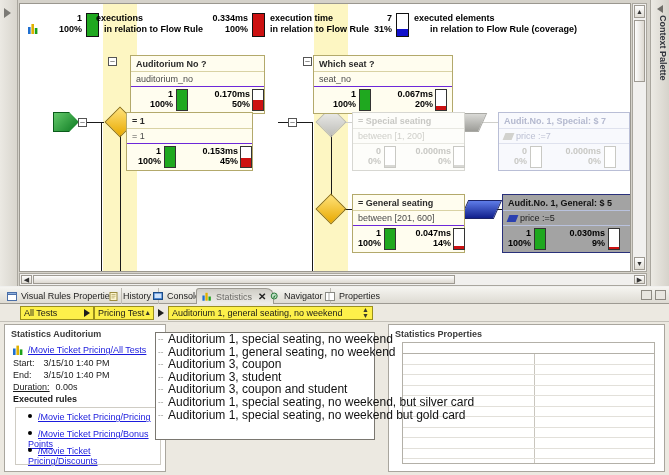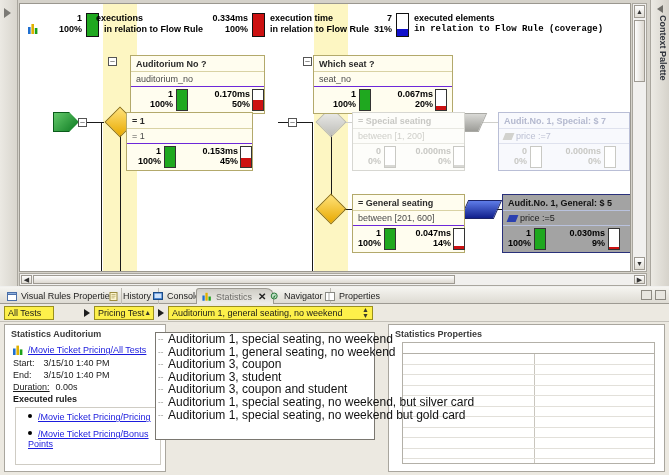--- a/index.html
+++ b/index.html
@@ -336,21 +336,21 @@
             <div class="leg-lab2" style="left:66px;">in relation to Flow Rule</div>
           </div>
 
           <div class="leg-item" style="left:336px;width:230px;">
             <div class="leg-num" style="left:0;width:28px;text-align:right;">7</div>
             <div class="leg-pct" style="left:0;width:28px;text-align:right;">31%</div>
             <div class="leg-sw" style="left:32px;background:#fff;">
               <div style="position:absolute;left:0;bottom:0;width:11px;height:7px;background:#1111cc;"></div>
             </div>
             <div class="leg-lab1" style="left:50px;">executed elements</div>
-            <div class="leg-lab2" style="left:50px;font-family:Liberation Mono, monospace;">in relation to Flow Rule (coverage)</div>
+            <div class="leg-lab2" style="left:66px;">in relation to Flow Rule (coverage)</div>
           </div>
         </div>
 
         <div class="ln h" style="left:62px;top:118px;width:22px;"></div>
         <div class="ln v" style="left:81px;top:118px;height:152px;"></div>
 
         <div class="ln v" style="left:100px;top:118px;height:152px;"></div>
         <div class="ln h" style="left:111px;top:118px;width:14px;"></div>
         <div class="ln h" style="left:111px;top:148px;width:14px;"></div>
         <div class="ln v" style="left:100px;top:118px;height:32px;"></div>
@@ -574,21 +574,21 @@
         <span>Properties</span>
       </div>
 
       <div class="win-btns">
         <div class="win-btn"></div>
         <div class="win-btn"></div>
       </div>
     </div>
 
     <div class="seltoolbar">
-      <div class="ycombo" style="left:4px;width:50px;">
+      <div class="ycombo" style="left:20px;width:74px;">
         <span>All Tests</span>
       </div>
       <div class="crumb-arrow" style="left:84px;"></div>
       <div class="ycombo" style="left:94px;width:60px;">
         <span>Pricing Test</span>
         <span class="spin">▲</span>
       </div>
       <div class="crumb-arrow" style="left:158px;"></div>
       <div class="ycombo" style="left:168px;width:205px;">
         <span>Auditorium 1, general seating, no weekend</span>
@@ -619,20 +619,23 @@
         <span>0.00s</span>
       </div>
       <div class="si-row" style="left:8px;top:69px;font-weight:bold;">Executed rules</div>
 
       <div class="exec-box" style="left:10px;top:82px;width:146px;height:58px;">
         <div class="bullet-row" style="left:12px;top:4px;">
           <span class="bullet-dot"></span><a class="si-link" href="#">/Movie Ticket Pricing/Pricing</a>
         </div>
         <div class="bullet-row" style="left:12px;top:21px;">
           <span class="bullet-dot"></span><a class="si-link" href="#">/Movie Ticket Pricing/Bonus Points</a>
+        </div>
+        <div class="bullet-row" style="left:12px;top:38px;">
+          <span class="bullet-dot"></span><a class="si-link" href="#">/Movie Ticket Pricing/Discounts</a>
         </div>
       </div>
     </div>
 
     <div class="panel" style="left:388px;top:37px;width:277px;height:148px;">
       <div class="panel-title" style="left:6px;top:4px;">Statistics Properties</div>
       <div class="sp-table" style="left:13px;top:17px;width:253px;height:122px;">
         <div class="sp-col-div" style="left:131px;"></div>
         <div class="sp-head"></div>
         <div class="sp-row"></div>

